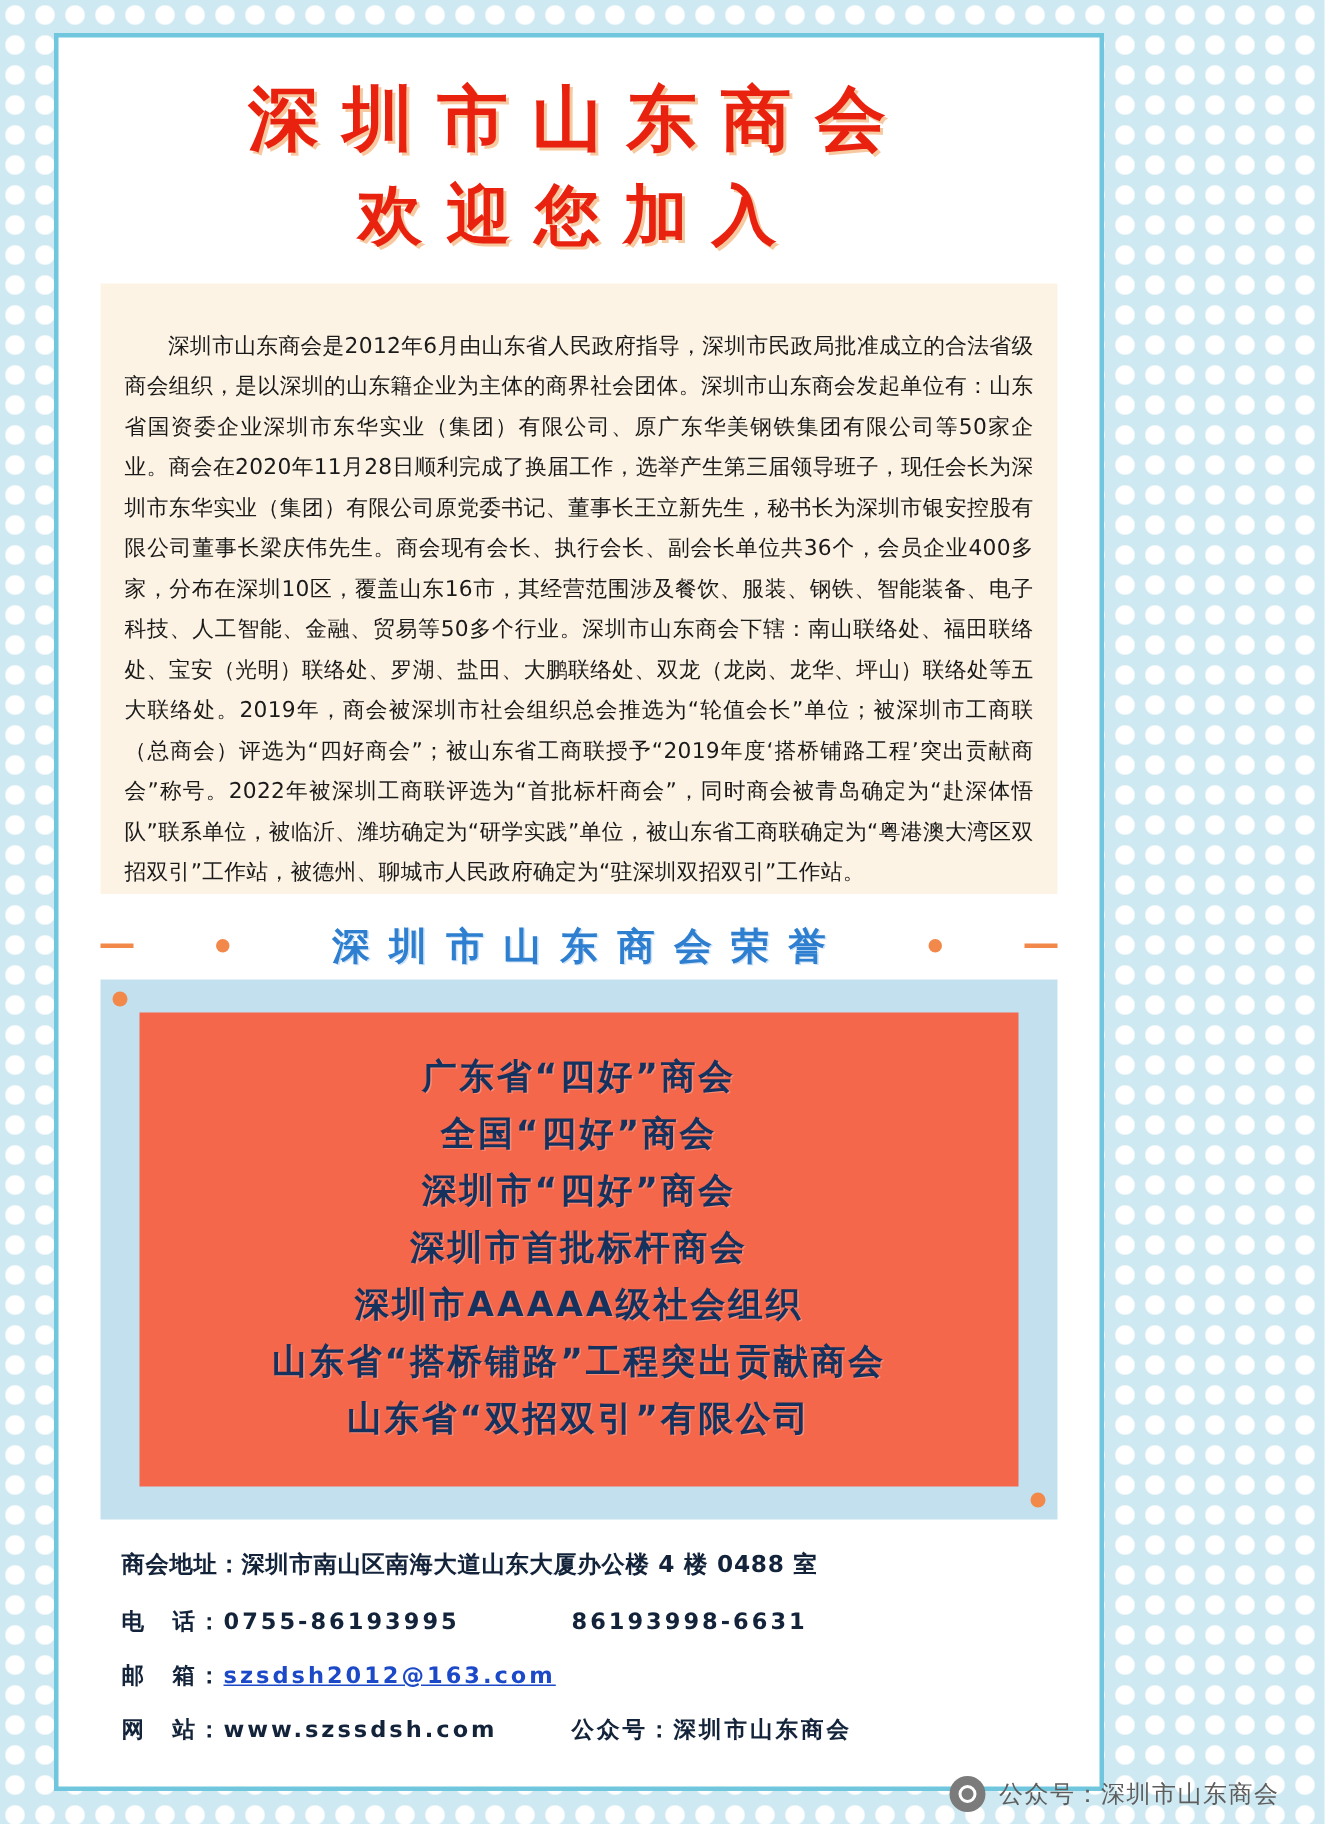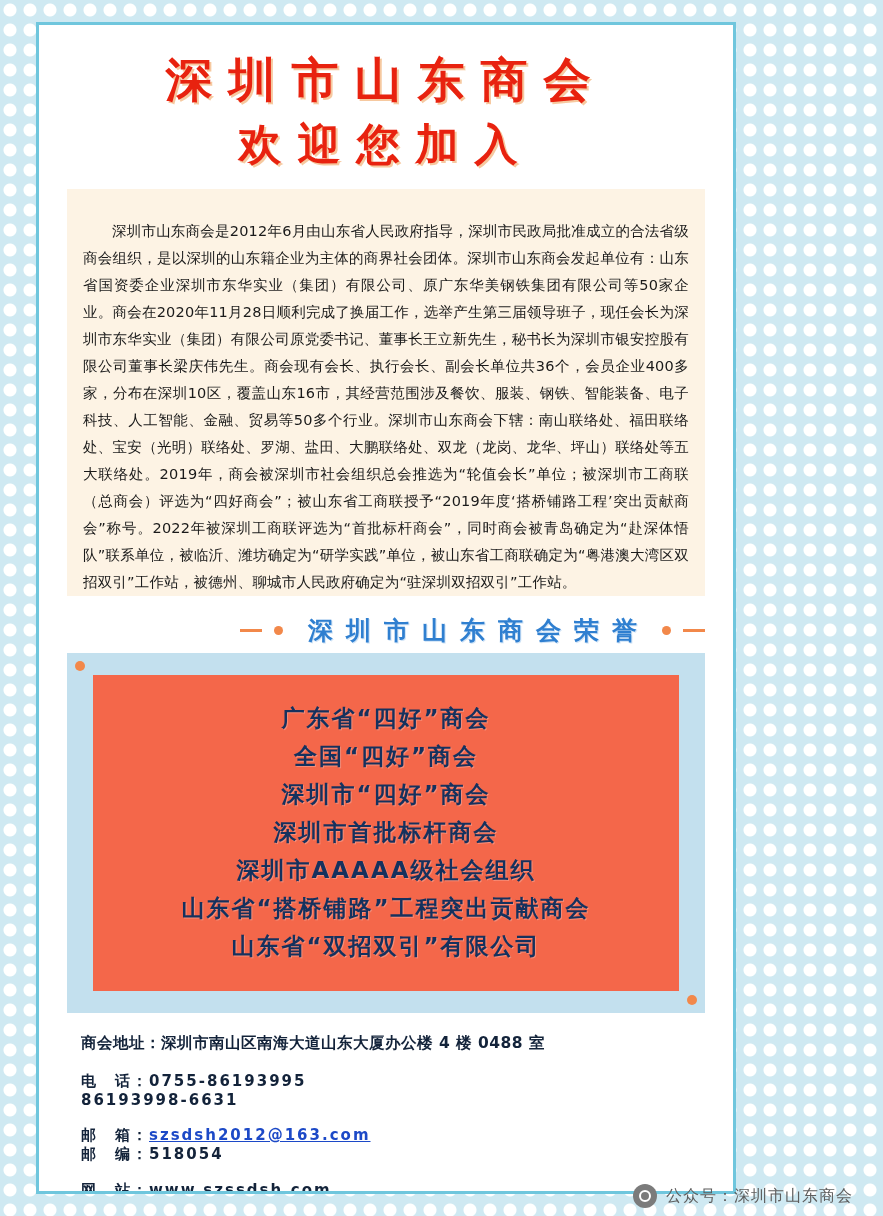--- a/index.html
+++ b/index.html
@@ -69,21 +69,21 @@
   }
 
   
   .honor-wrap {
     margin: 14px 28px 0 28px;
     position: relative;
   }
   .honor-header {
     display: flex;
     align-items: center;
-    justify-content: flex-end;
+    justify-content: space-between;
     gap: 12px;
     padding: 4px 0 6px 0;
   }
   .honor-dash {
     width: 22px;
     height: 3px;
     background: #f2884a;
   }
   .honor-dot {
     width: 9px;
@@ -139,21 +139,20 @@
     font-size: 15.5px;
     font-weight: bold;
     margin-bottom: 18px;
     letter-spacing: 0.5px;
   }
   .contact-row {
     display: flex;
     font-size: 15px;
     font-weight: bold;
     margin-bottom: 17px;
-    flex-direction: column;
   }
   .contact-col-a {
     width: 300px;
     flex: none;
   }
   .contact-col-b {
     flex: 1;
   }
   .contact-label {
     letter-spacing: 2px;
@@ -235,21 +234,20 @@
 
     <div class="contact-row">
       <div class="contact-col-a contact-label">电　话：0755-86193995</div>
       <div class="contact-col-b contact-label">86193998-6631</div>
     </div>
 
     <div class="contact-row">
       <div class="contact-col-a contact-label">
         <span>邮　箱：</span><a class="mail-link" href="#">szsdsh2012@163.com</a>
       </div>
-      <div class="contact-col-b contact-label">邮　编：518054</div>
     </div>
 
     <div class="contact-row">
       <div class="contact-col-a contact-label">网　站：www.szssdsh.com</div>
       <div class="contact-col-b contact-label">公众号：深圳市山东商会</div>
     </div>
   </div>
 
 </div>
 

